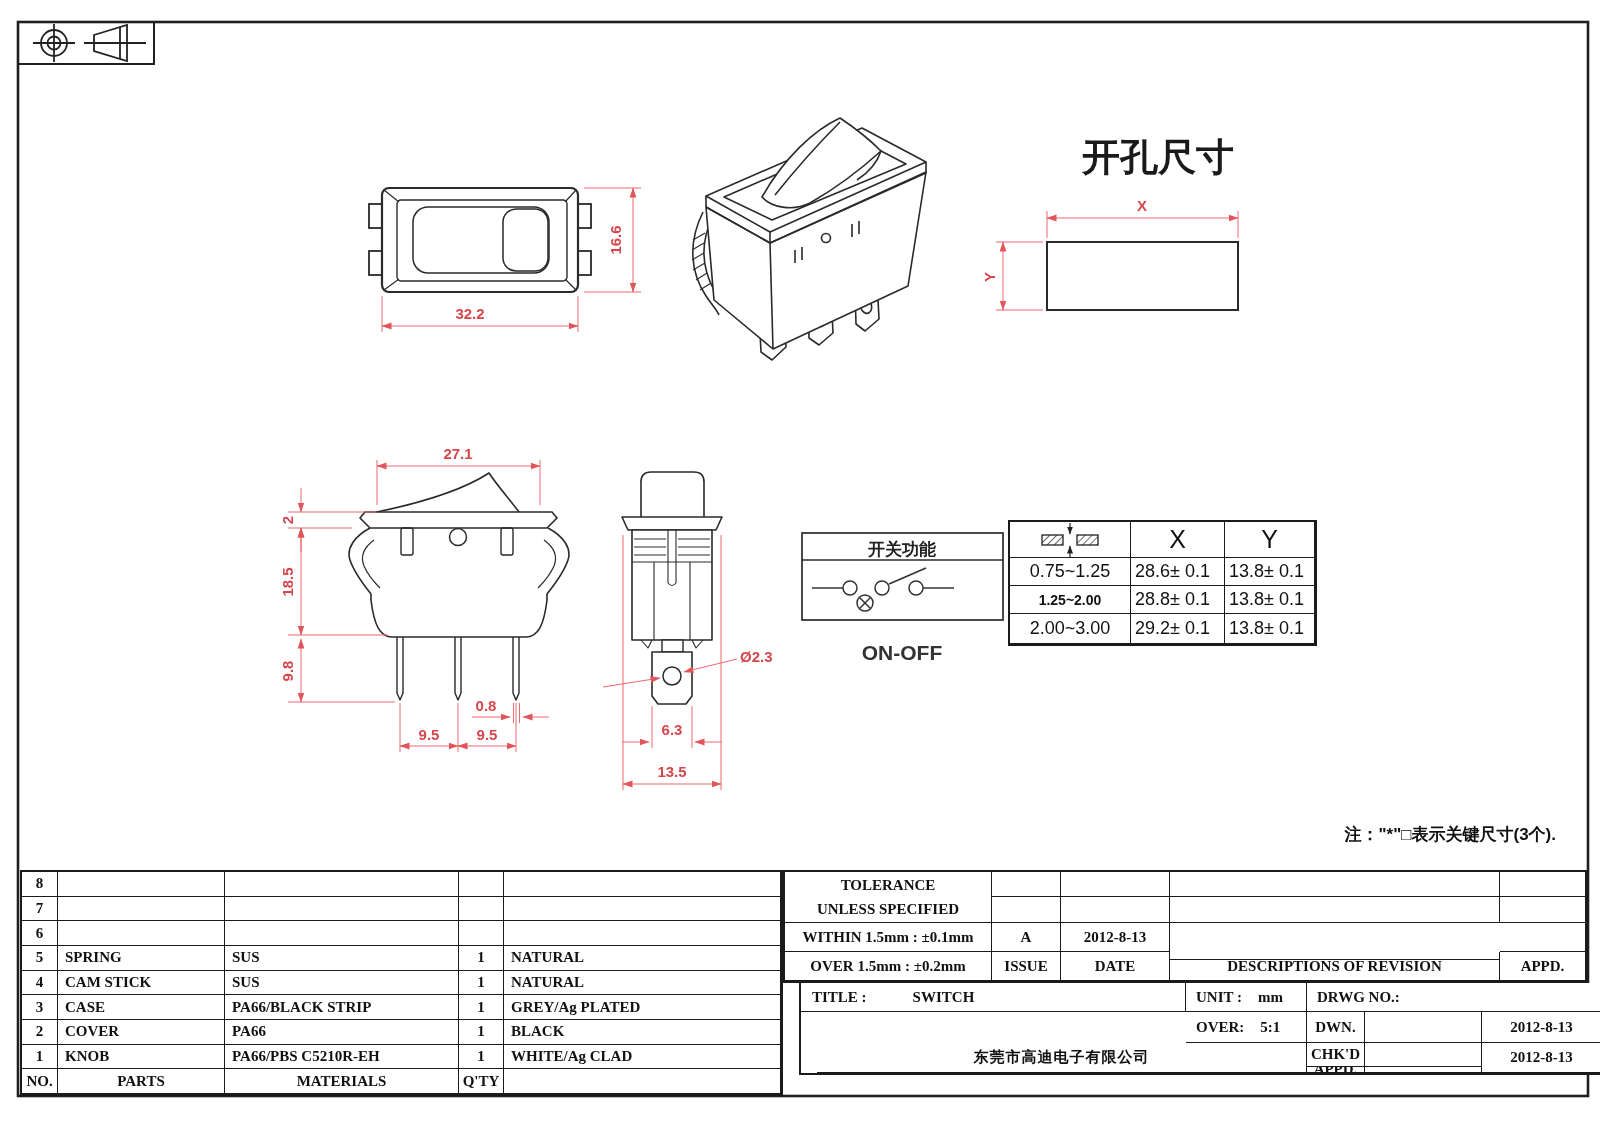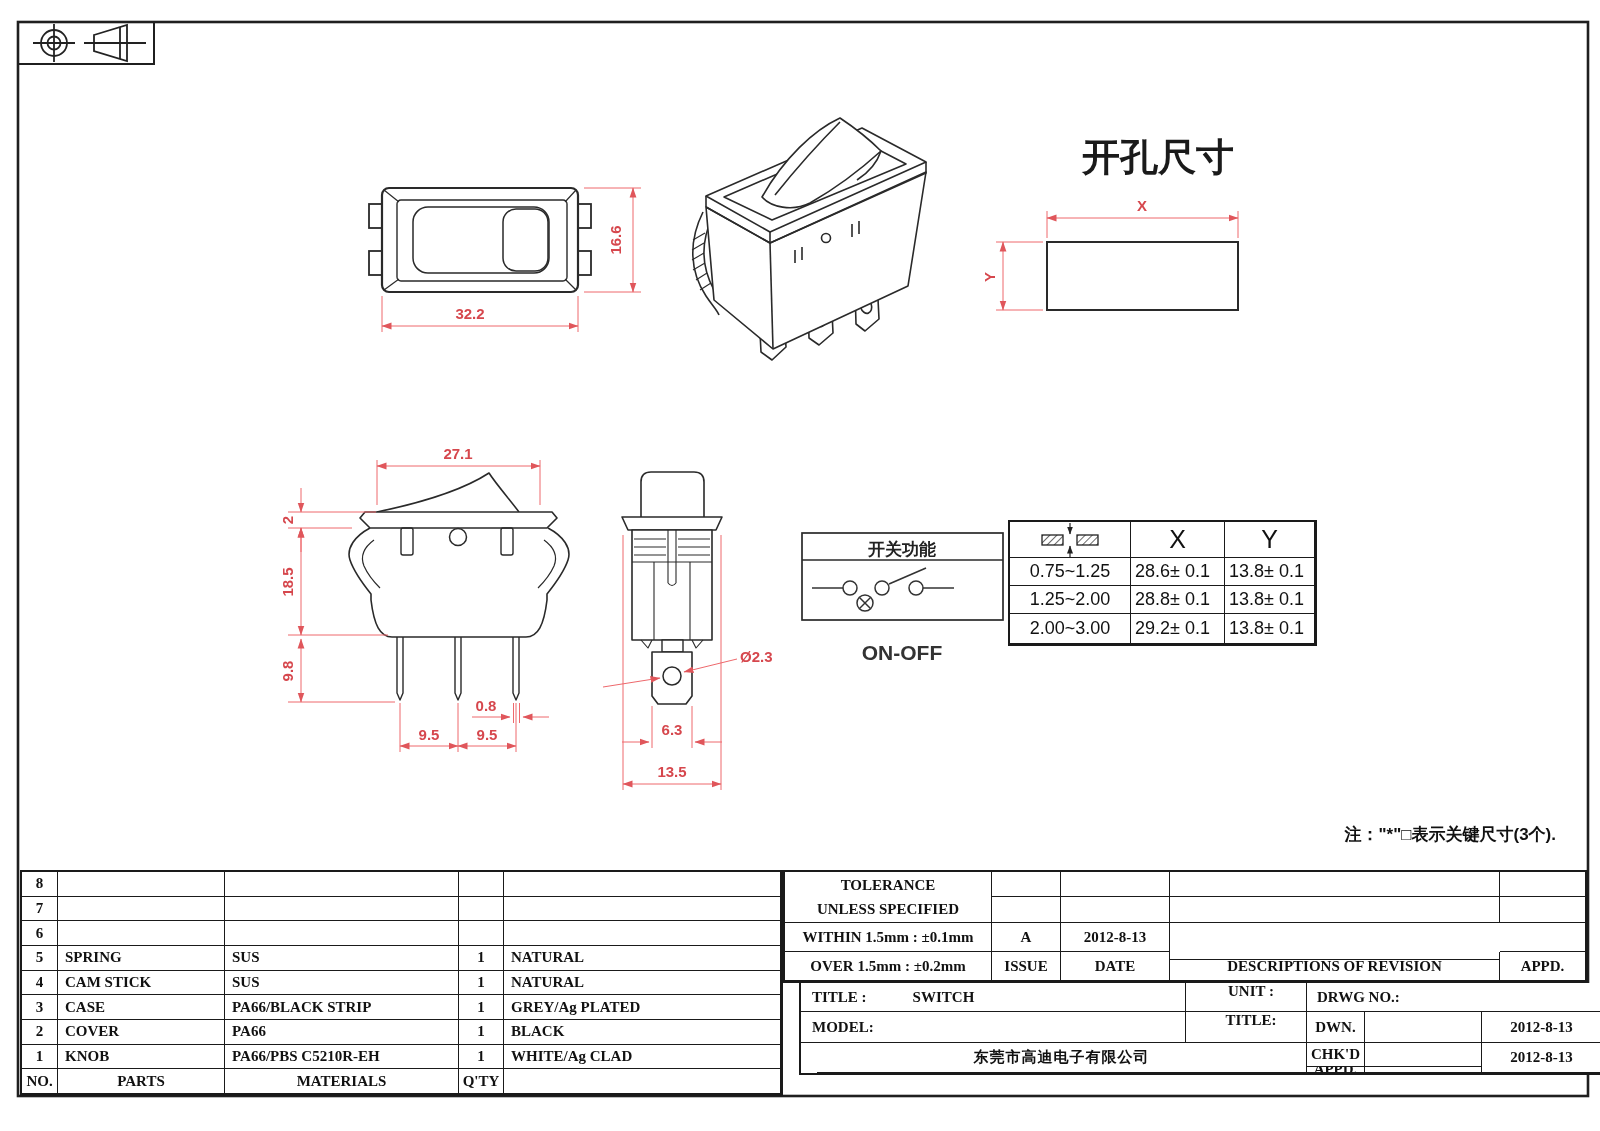--- a/index.html
+++ b/index.html
@@ -12,21 +12,21 @@
   .blk{position:absolute;box-sizing:border-box;border:2.2px solid #1a1a1a;display:grid;background:#fff;}
   .blk>div{border-right:1.6px solid #1a1a1a;border-bottom:1.6px solid #1a1a1a;
            display:flex;align-items:center;overflow:hidden;white-space:nowrap;
            font-weight:700;font-size:15px;}
   .c{justify-content:center;}
   .l{justify-content:flex-start;padding-left:7px;}
   .tol2{flex-direction:column;justify-content:center;line-height:24px;}
   .big-cjk{font-size:33px;font-weight:600;letter-spacing:1px;font-family:"Liberation Sans",sans-serif;}
   .rev-cjk{font-size:19px;letter-spacing:14px;font-family:"Liberation Sans",sans-serif;}
   .gap40{gap:46px;}
-  .gap16{gap:16px;flex-direction:column;}
+  .gap16{gap:16px;}
 </style>
 </head>
 <body>
 
 <div id="sheet">
 
 <svg width="1600" height="1131" viewBox="0 0 1600 1131" style="position:absolute;left:0;top:0;">
   <defs>
     <marker id="ar" markerWidth="11" markerHeight="9" refX="9.5" refY="4" orient="auto-start-reverse" markerUnits="userSpaceOnUse">
       <path d="M0,0.6 L10,4 L0,7.4 Z" fill="#e0565b"></path>
@@ -230,21 +230,21 @@
       <rect x="44" y="12" width="21" height="10" fill="url(#hatch)" stroke="#222" stroke-width="1.3"></rect>
     </svg>
   </div>
   <div class="c" style="font-size:25px;font-weight:500;">X</div>
   <div class="c" style="font-size:25px;font-weight:500;">Y</div>
 
   <div class="c" style="font-size:18px;font-weight:400;">0.75~1.25</div>
   <div class="l" style="font-size:18px;font-weight:400;padding-left:4px;">28.6± 0.1</div>
   <div class="l" style="font-size:18px;font-weight:400;padding-left:4px;">13.8± 0.1</div>
 
-  <div class="c" style="font-size:18px;font-weight:400;">1.25~2.00</div>
+  <div class="c" style="font-size:14px;font-weight:700;">1.25~2.00</div>
   <div class="l" style="font-size:18px;font-weight:400;padding-left:4px;">28.8± 0.1</div>
   <div class="l" style="font-size:18px;font-weight:400;padding-left:4px;">13.8± 0.1</div>
 
   <div class="c" style="font-size:18px;font-weight:400;">2.00~3.00</div>
   <div class="l" style="font-size:18px;font-weight:400;padding-left:4px;">29.2± 0.1</div>
   <div class="l" style="font-size:18px;font-weight:400;padding-left:4px;">13.8± 0.1</div>
 </div>
 
 <div class="blk" style="left:20px;top:870px;width:763px;height:226px;grid-template-columns:36px 167px 234px 45px 1fr;grid-template-rows:repeat(9,1fr);">
   <div class="c">8</div>
@@ -331,23 +331,22 @@
   <div class="l gap40" style="grid-area:1/1/2/2;padding-left:11px;">
     <span>TITLE :</span>
     <span>SWITCH</span>
   </div>
   <div class="l gap16" style="grid-area:1/2/2/3;padding-left:10px;">
     <span>UNIT :</span>
     <span>mm</span>
   </div>
   <div class="l" style="grid-area:1/3/2/6;padding-left:10px;">DRWG NO.:</div>
 
-  <div class="l" style="grid-area:2/1/3/2;padding-left:11px;">MODEL:</div>
   <div class="l gap16" style="grid-area:2/2/3/3;padding-left:10px;">
-    <span>TITLE:</span>
+    <span>OVER:</span>
     <span>5:1</span>
   </div>
   <div class="c" style="grid-area:2/3/3/4;">DWN.</div>
   <div style="grid-area:2/4/3/5;"></div>
   <div class="c" style="grid-area:2/5/3/6;">2012-8-13</div>
 
   <div class="c big-cjk" style="grid-area:3/1/5/3;margin-left:16px;">东莞市高迪电子有限公司</div>
   <div class="c" style="grid-area:3/3/4/4;">CHK'D</div>
   <div style="grid-area:3/4/4/5;"></div>
   <div class="c" style="grid-area:3/5/5/6;">2012-8-13</div>

